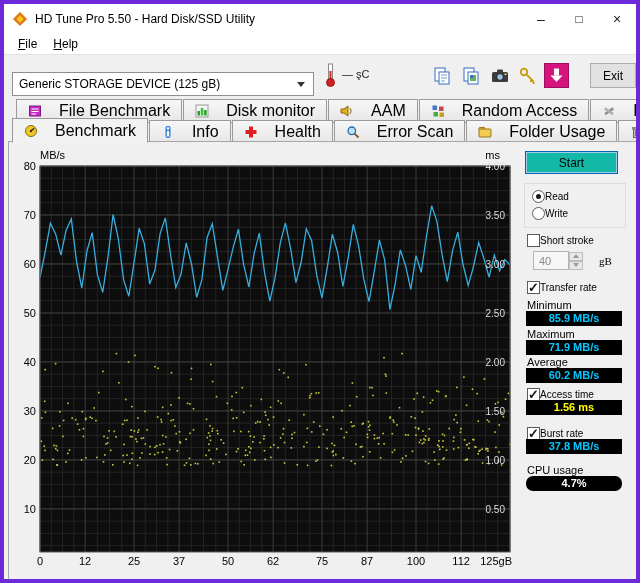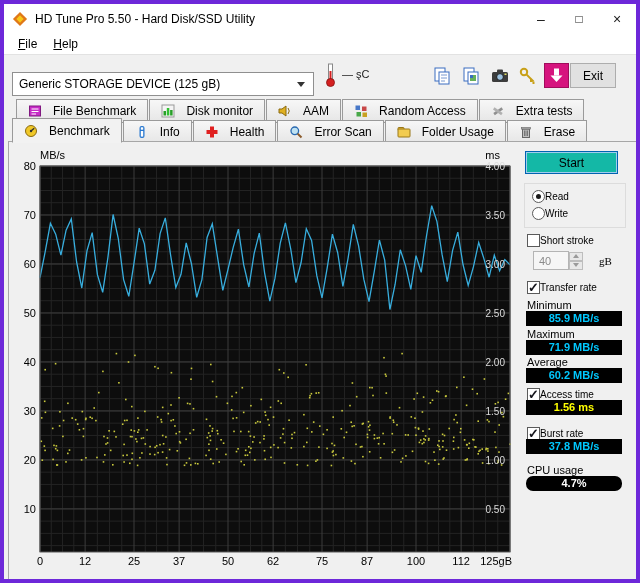--- a/index.html
+++ b/index.html
@@ -21,27 +21,27 @@
 
   
   .toolbar { position:absolute; left:0; top:52px; width:100%; height:38px; background:#f0f0f0; }
   .combo { position:absolute; left:8px; top:16px; width:302px; height:24px; background:#fff; border:1px solid #8f8f8f; display:flex; align-items:center; padding:0 6px; }
   .combo-text { flex:1; font-size:12px; }
   .combo-arrow { width:0; height:0; border-left:4px solid transparent; border-right:4px solid transparent; border-top:5px solid #333; margin-right:2px; }
   .thermo { position:absolute; left:320px; top:6px; }
   .temp-text { position:absolute; left:338px; top:12px; font-size:11px; color:#222; }
   .tool-btn { position:absolute; top:7px; width:25px; height:25px; display:inline-flex; align-items:center; justify-content:center; }
   .save-img { background:#d6147e; border:1px solid #a00c5c; }
-  .exit-btn { position:absolute; left:566px; top:7px; width:46px; height:25px; background:#e1e1e1; border:1px solid #adadad; font-family:"Liberation Sans",sans-serif; font-size:12px; }
+  .exit-btn { position:absolute; left:586px; top:7px; width:46px; height:25px; background:#e1e1e1; border:1px solid #adadad; font-family:"Liberation Sans",sans-serif; font-size:12px; }
 
   
   .tabrow { position:absolute; display:flex; }
   .tabrow1 { left:12px; top:95px; height:20px; }
   .tabrow2 { left:8px; top:116px; height:21px; }
-  .tab { display:inline-flex; align-items:center; gap:11px; padding:11px 11px; border:1px solid #9a9a9a; background:linear-gradient(#f7f7f7,#e6e6e6); margin-right:1px; font-size:12px; white-space:nowrap; }
+  .tab { display:inline-flex; align-items:center; gap:17px; padding:11px 11px; border:1px solid #9a9a9a; background:linear-gradient(#f7f7f7,#e6e6e6); margin-right:1px; font-size:16px; white-space:nowrap; }
   .tab.active { position:relative; top:-2px; height:25px; background:#f2f2f2; border-bottom:1px solid #f2f2f2; z-index:5; }
   .tab .ticon { display:inline-flex; width:14px; height:14px; }
 
   
   .pane { position:absolute; left:4px; top:137px; width:632px; height:440px; background:#f0f0f0; border:1px solid #a6a6a6; }
   .chart-svg { position:absolute; left:8px; top:144px; }
   svg text { font-family:"Liberation Sans", sans-serif; }
 
   
   .start-btn { position:absolute; left:521px; top:147px; width:93px; height:23px; background:#14b8a6; border:1px solid #0063b1; box-shadow:inset 0 0 0 1px #9fcdee; font-family:"Liberation Sans",sans-serif; font-size:12px; }

